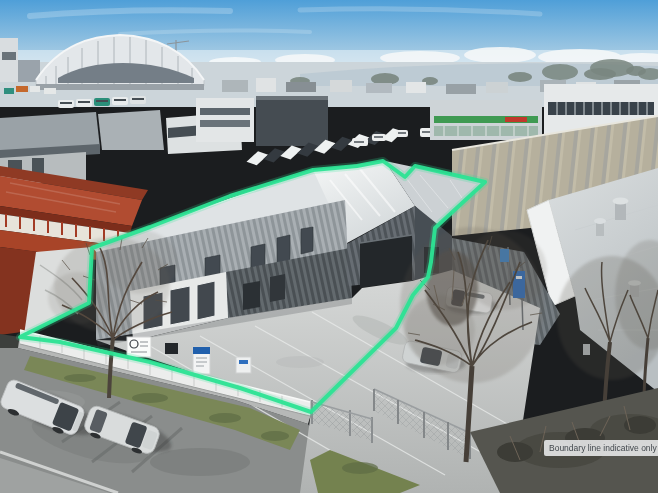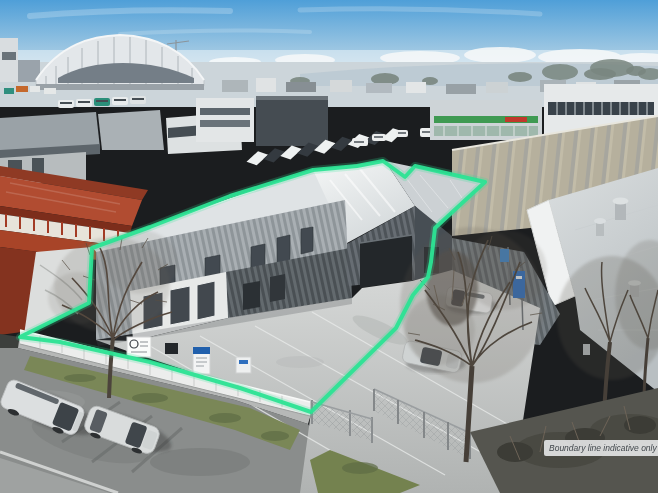--- a/index.html
+++ b/index.html
@@ -1,17 +1,17 @@
 <!DOCTYPE html>
 <html><head>
 <meta charset="utf-8">
 <style>
   html,body{margin:0;padding:0;background:#1b1d1f;}
   .stage{position:relative;width:658px;height:493px;overflow:hidden;
-         font-family:"Liberation Sans",sans-serif;font-style:italic;}
+         font-family:"Liberation Sans",sans-serif;}
   .stage svg{position:absolute;left:0;top:0;}
   .boundary-note{
     position:absolute;left:544px;top:440px;
     background:rgba(233,235,236,0.88);
     color:#41474c;font-size:8.5px;line-height:1.25;
     padding:2.5px 5px;border-radius:2px;white-space:nowrap;
   }
 </style>
 </head>
 <body>

